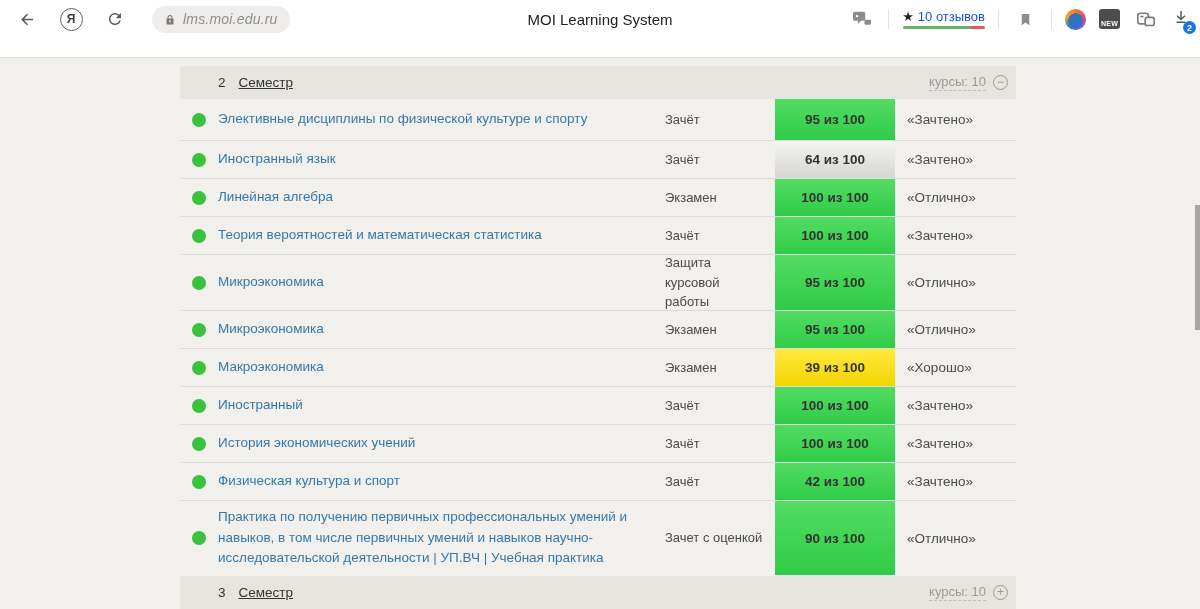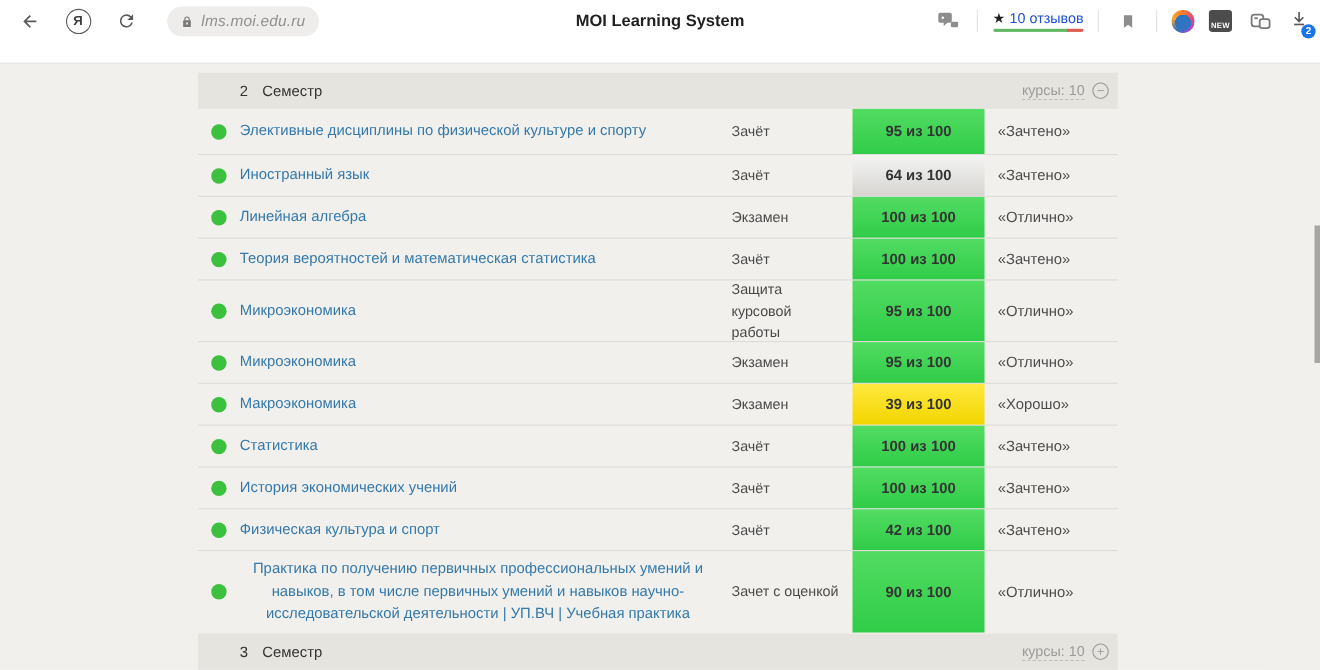--- a/index.html
+++ b/index.html
@@ -13,21 +13,21 @@
   .tool-left { display:flex; align-items:center; gap:18px; padding-left:14px; }
   .icon-btn { display:flex; align-items:center; justify-content:center;
     width:26px; height:26px; cursor:pointer; border-radius:4px; }
   .ya-circle { width:23px; height:23px; border:1.6px solid #5f5f5f; border-radius:50%;
     display:flex; align-items:center; justify-content:center;
     font-size:12px; font-weight:bold; color:#3c3c3c; }
   .addr { display:flex; align-items:center; gap:7px; height:27px; padding:0 12px;
     background:#eeedeb; border-radius:14px; margin-left:6px;font-style:italic; }
   .addr-url { font-size:14px; color:#8f8f8f; letter-spacing:.2px; }
   .page-title { position:absolute; left:50%; top:50%; transform:translate(-50%,-50%);
-    font-size:15px; color:#1f1f1f; white-space:nowrap;font-weight:bold; }
+    font-size:15px; color:#1f1f1f; white-space:nowrap; }
   .tool-right { position:absolute; right:10px; top:0; height:38px;
     display:flex; align-items:center; gap:13px; }
   .vsep { width:1px; height:20px; background:#e2e2e2; }
   .reviews { display:flex; flex-direction:column; align-items:center; gap:2px; cursor:pointer; }
   .reviews-top { display:flex; align-items:center; gap:4px; }
   .star-glyph { font-size:13px; color:#1f1f1f; line-height:1; }
   .reviews-label { font-size:13px; color:#1d4ed8; white-space:nowrap; }
   .rating-bar { display:flex; width:82px; height:3px; border-radius:2px; overflow:hidden; }
   .rating-bar .good { width:67px; background:#63b763; }
   .rating-bar .bad  { width:15px; background:#e25c52; }
@@ -52,37 +52,37 @@
   .inp-logo i { display:block; width:0; height:0; border-left:4px solid transparent;
     border-right:4px solid transparent; border-bottom:7px solid #f3d9d8; }
 
   
   .page { position:relative; width:1200px; height:551px; background:#f1f0ec; }
   .content { position:absolute; left:180px; top:8px; width:836px; }
 
   .sem-header { height:33px; background:#e6e4df; display:flex; align-items:center;
     font-size:13.5px; color:#333; }
   .sem-num { margin-left:38px; }
-  .sem-label { margin-left:13px; }
+  .sem-label { margin-left:13px;text-decoration:underline; }
   .sem-right { margin-left:auto; display:flex; align-items:center; gap:7px; padding-right:8px; }
   .courses-link { font-size:13px; color:#9b9b9b; border-bottom:1px dashed #bdbdbd;
     cursor:pointer; line-height:1.3; }
   .circle-btn { width:15px; height:15px; border:1.4px solid #9b9b9b; border-radius:50%;
     color:#9b9b9b; display:flex; align-items:center; justify-content:center;
     font-size:12px; line-height:1; cursor:pointer; }
 
   .row { display:flex; height:38px; }
   .row:first-child { height:41px; }
   .row.tall { height:56px; }
   .row.xtall { height:75px; }
   .row + .row { border-top:1px solid #dddcd8; }
   .dot-cell { width:38px; display:flex; align-items:center; justify-content:center; flex:none; }
   .dot { width:14px; height:14px; border-radius:50%; background:#3cc13e; }
   .course-cell { width:447px; flex:none; display:flex; align-items:center; padding-right:14px; }
-  .course-link { font-size:13.5px; color:#3579ab; line-height:1.55; cursor:pointer; text-decoration:none;text-align:center; }
+  .course-link { font-size:13.5px; color:#3579ab; line-height:1.55; cursor:pointer; text-decoration:none; }
   .exam-cell { width:110px; flex:none; display:flex; align-items:center;
     font-size:13px; color:#4a4a4a; line-height:1.5; padding-right:8px; }
   .score-cell { width:120px; flex:none; display:flex; align-items:center; justify-content:center;
     font-size:13.5px; font-weight:bold; color:#333; }
   .badge-green  { background:linear-gradient(180deg,#52dc62,#30cc48); }
   .badge-yellow { background:linear-gradient(180deg,#ffe93e,#f2d500); }
   .badge-gray   { background:linear-gradient(180deg,#f4f4f3,#d6d5d2); }
   .grade-cell { flex:1; display:flex; align-items:center; padding-left:12px;
     font-size:13.5px; color:#4c4c4c; }
 
@@ -254,21 +254,21 @@
     </div>
     <div class="exam-cell">Экзамен</div>
     <div class="score-cell badge-yellow">39 из 100</div>
     <div class="grade-cell">«Хорошо»</div>
   </div>
         <div class="row">
     <div class="dot-cell">
       <span class="dot"></span>
     </div>
     <div class="course-cell">
-      <a class="course-link">Статистика</a>
+      <a class="course-link">Иностранный</a>
     </div>
     <div class="exam-cell">Зачёт</div>
     <div class="score-cell badge-green">100 из 100</div>
     <div class="grade-cell">«Зачтено»</div>
   </div>
         <div class="row">
     <div class="dot-cell">
       <span class="dot"></span>
     </div>
     <div class="course-cell">

